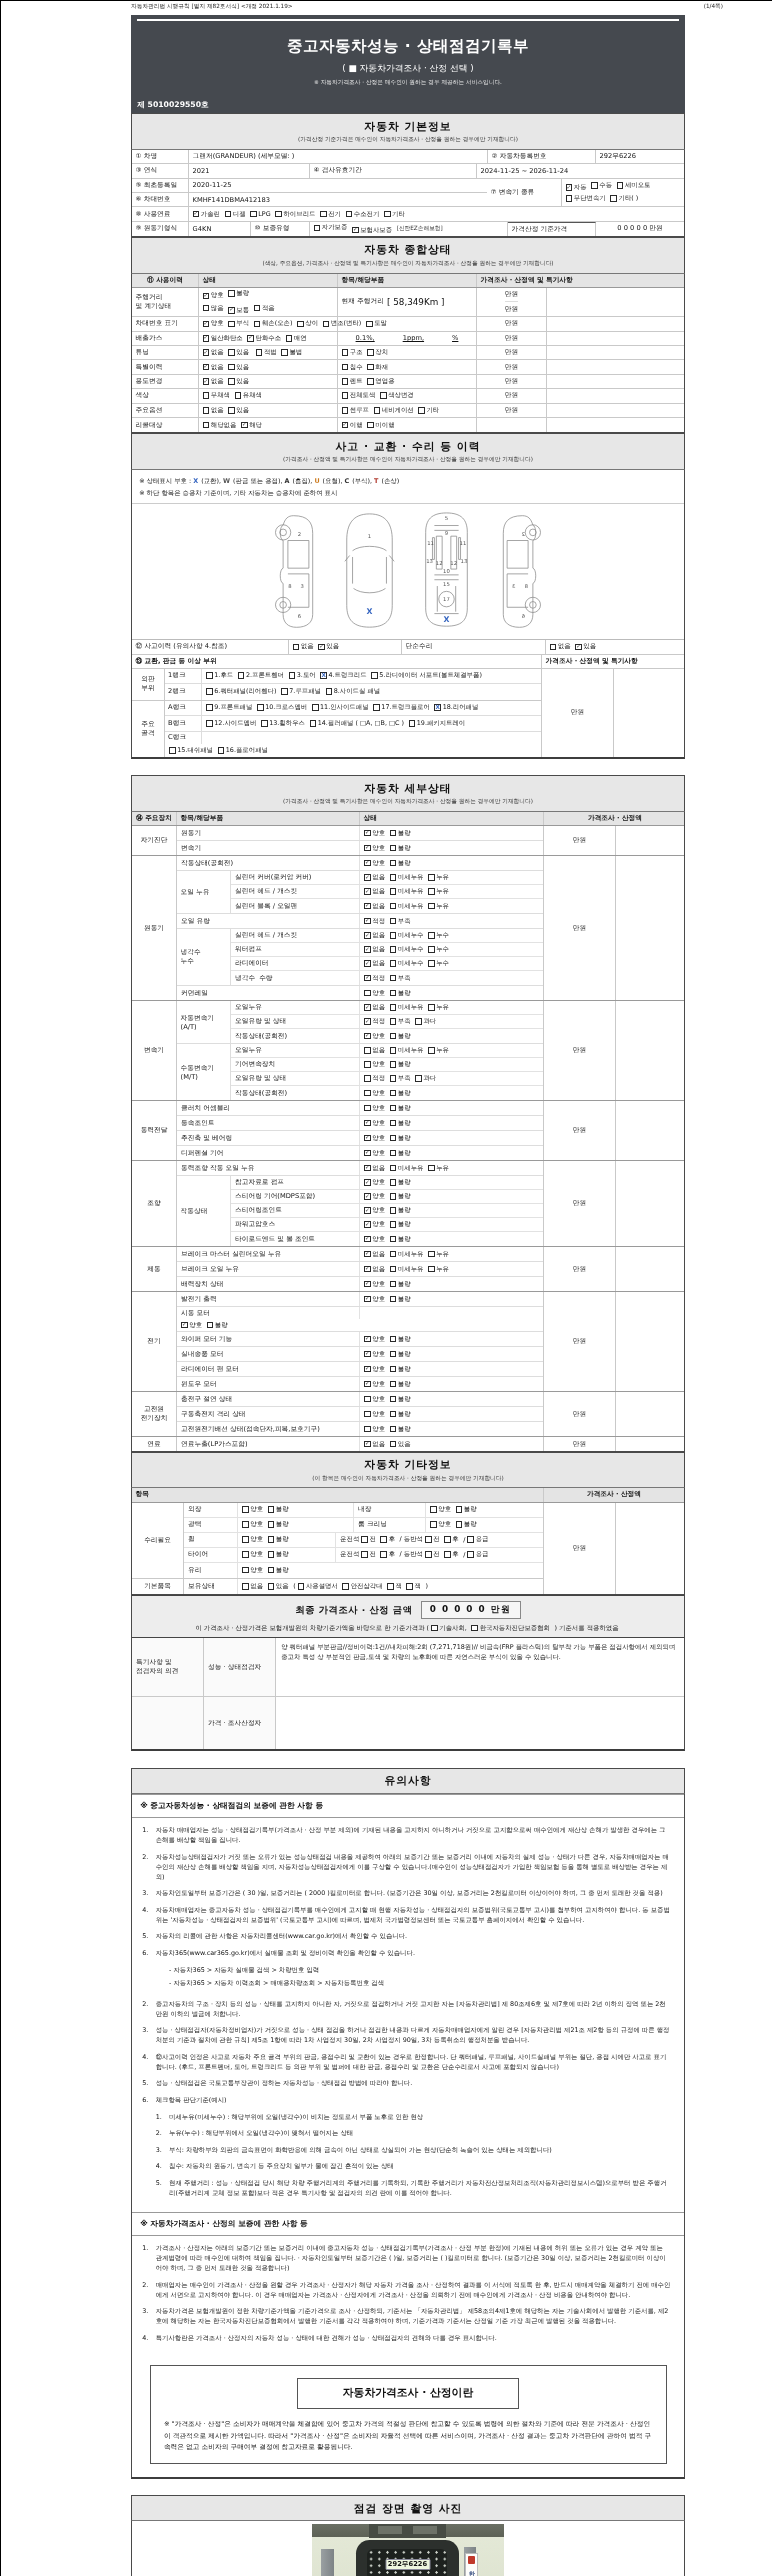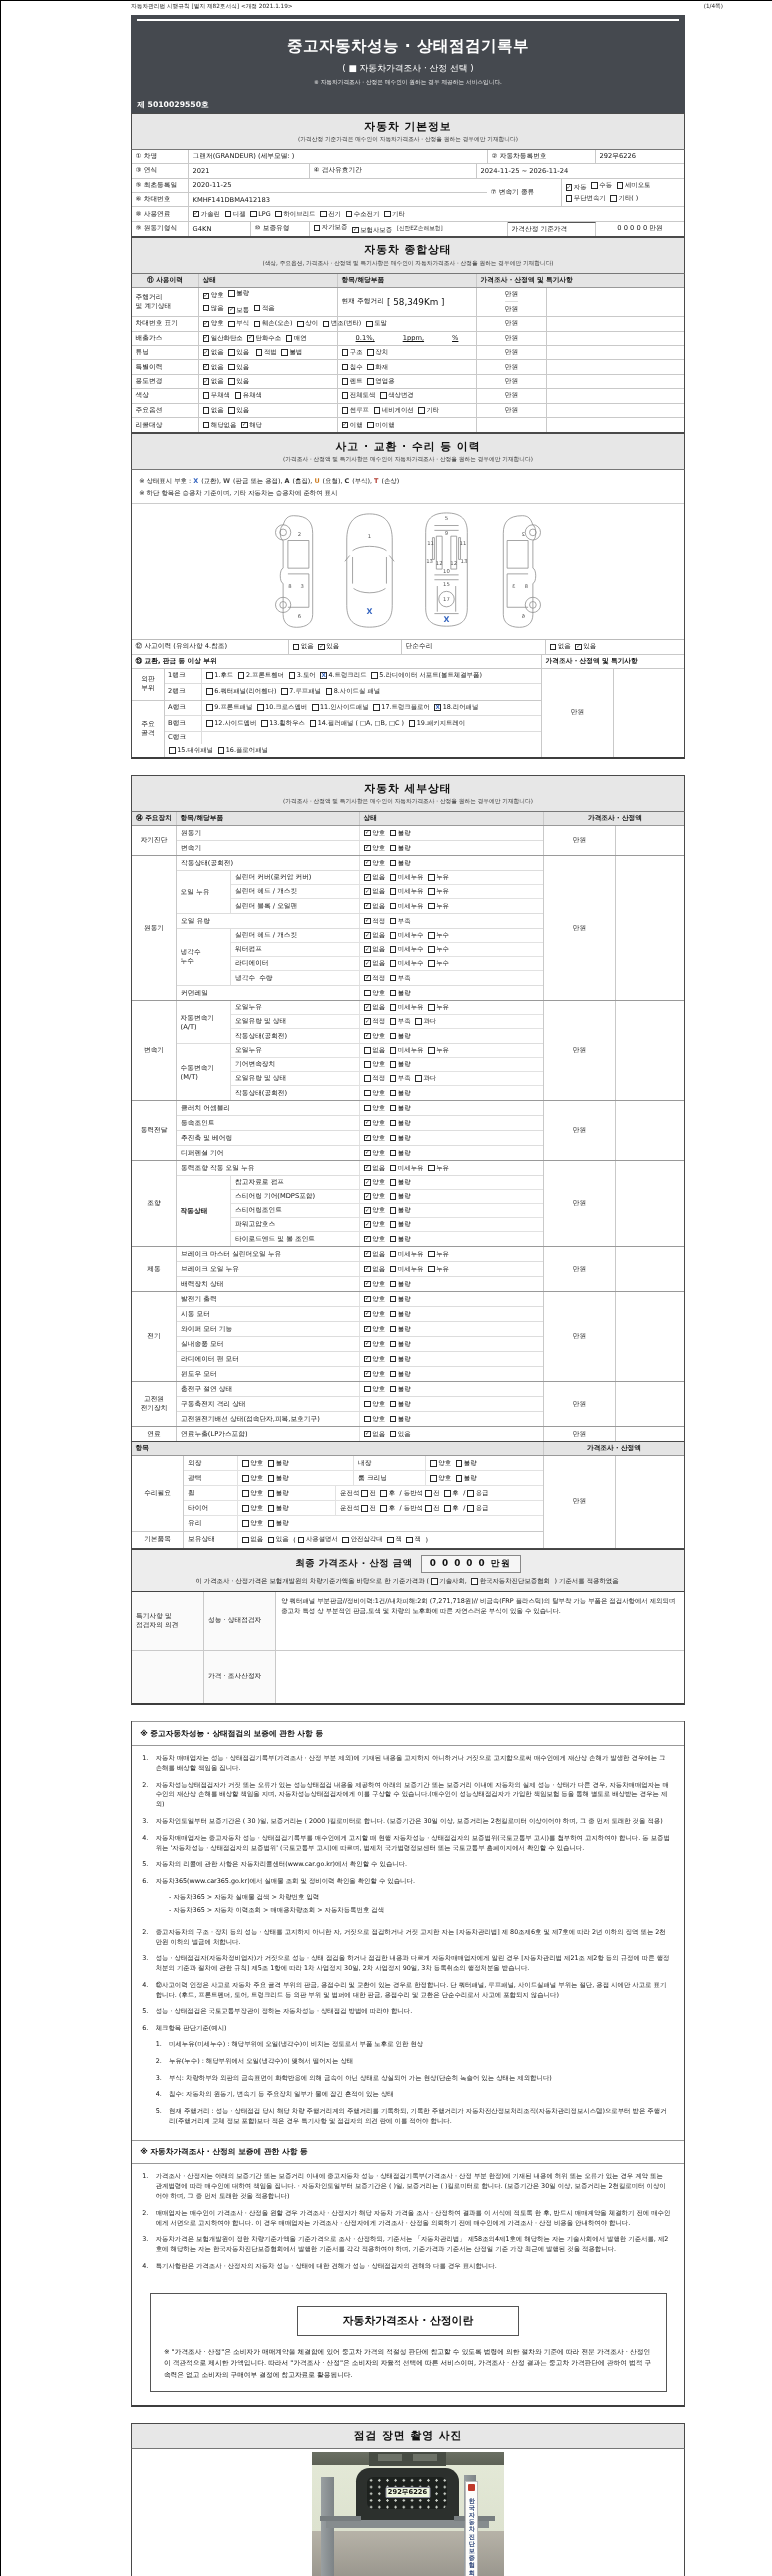--- a/index.html
+++ b/index.html
@@ -1154,21 +1154,21 @@
                       </span>
                       <span class="ckw">
                         <span class="ck"></span>
                         <span class="ckl">누유</span>
                       </span>
                     </div>
                   </div>
                 </div>
               </div>
               <div style="display: flex; border-bottom: none;">
-                <div class="pre" style="width: 54px; flex: 0 0 auto; border-right: 0.5px solid rgb(221, 221, 221); display: flex; align-items: center; padding: 1.5px 3.6px; font-weight: bold;">작동상태</div>
+                <div class="pre" style="width: 54px; flex: 0 0 auto; border-right: 0.5px solid rgb(221, 221, 221); display: flex; align-items: center; padding: 1.5px 3.6px;">작동상태</div>
                 <div style="flex: 1 1 0%;">
                   <div style="display: flex; min-height: 14px; border-bottom: 0.5px solid rgb(226, 226, 226);">
                     <div style="width: 129px; flex: 0 0 auto; border-right: 0.5px solid rgb(226, 226, 226); display: flex; align-items: center; padding: 1.5px 4.1px;">참고자료로 펌프</div>
                     <div style="flex: 1 1 0%; display: flex; align-items: center; padding: 1.5px 4.1px;">
                       <span class="ckw">
                         <span class="ck">✓</span>
                         <span class="ckl">양호</span>
                       </span>
                       <span class="ckw">
                         <span class="ck"></span>
@@ -1315,21 +1315,21 @@
                       <span class="ckw">
                         <span class="ck"></span>
                         <span class="ckl">불량</span>
                       </span>
                     </div>
                   </div>
                 </div>
               </div>
               <div style="display: flex; border-bottom: 0.5px solid rgb(221, 221, 221);">
                 <div style="flex: 1 1 0%;">
-                  <div style="display: flex; min-height: 14px; border-bottom: none;">
+                  <div style="display: flex; min-height: 14px; border-bottom: none; flex-direction: column;">
                     <div style="width: 183px; flex: 0 0 auto; border-right: 0.5px solid rgb(226, 226, 226); display: flex; align-items: center; padding: 1.5px 4.1px;">시동 모터</div>
                     <div style="flex: 1 1 0%; display: flex; align-items: center; padding: 1.5px 4.1px;">
                       <span class="ckw">
                         <span class="ck">✓</span>
                         <span class="ckl">양호</span>
                       </span>
                       <span class="ckw">
                         <span class="ck"></span>
                         <span class="ckl">불량</span>
                       </span>
@@ -1488,20 +1488,24 @@
                   </div>
                 </div>
               </div>
             </div>
             <div class="won" style="width: 72px; flex: 0 0 auto; border-right: 0.5px solid rgb(201, 201, 201); display: flex; align-items: center; justify-content: center;">만원</div>
             <div style="flex: 1 1 0%;"></div>
           </div>
         </div>
     </div>
 
+    <div class="band">
+      <div class="b-title">자동차 기타정보</div>
+      <div class="b-sub">(이 항목은 매수인이 자동차가격조사 · 산정을 원하는 경우에만 기재합니다)</div>
+    </div>
     <div class="box">
       <div class="thead">
         <div class="c" style="width:412px;flex:none">항목</div>
         <div class="c grow center">가격조사 · 산정액</div>
       </div>
       <div id="etc-body" style="display:flex">
           <div style="width: 412px; flex: 0 0 auto; border-right: 0.5px solid rgb(201, 201, 201);">
             <div style="display: flex; border-bottom: 0.5px solid rgb(201, 201, 201);">
               <div style="width: 52px; flex: 0 0 auto; border-right: 0.5px solid rgb(201, 201, 201); display: flex; align-items: center; justify-content: center;">수리필요</div>
               <div style="flex: 1 1 0%;">
@@ -1708,20 +1712,23 @@
         <div class="op-text">양 쿼터패널 부분판금//정비이력:1건//내차피해:2회 (7,271,718원)// 비금속(FRP 플라스틱)의 탈부착 가능 부품은 점검사항에서 제외되며 중고차 특성 상 부분적인 판금,도색 및 차량의 노후화에 따른 자연스러운 부식이 있을 수 있습니다.</div>
       </div>
       <div class="op-row" style="min-height:52px;border-bottom:none">
         <div class="op-glab"></div>
         <div class="op-slab pre">가격 · 조사산정자</div>
         <div class="op-text"></div>
       </div>
     </div>
     <div class="pgmark">(3/4쪽)</div>
 
+    <div class="band" style="border-top-width:1.5px">
+      <div class="b-title">유의사항</div>
+    </div>
     <div class="box thick">
       <div class="n-secband">※ 중고자동차성능 · 상태점검의 보증에 관한 사항 등</div>
       <div class="n-list" id="nlistA">
           <div class="n-item">
             <span class="num">1.</span>
             <span>자동차 매매업자는 성능 · 상태점검기록부(가격조사 · 산정 부분 제외)에 기재된 내용을 고지하지 아니하거나 거짓으로 고지함으로써 매수인에게 재산상 손해가 발생한 경우에는 그 손해를 배상할 책임을 집니다.</span>
           </div>
           <div class="n-item">
             <span class="num">2.</span>
             <span>자동차성능상태점검자가 거짓 또는 오류가 있는 성능상태점검 내용을 제공하여 아래의 보증기간 또는 보증거리 이내에 자동차의 실제 성능 · 상태가 다른 경우, 자동차매매업자는 매수인의 재산상 손해를 배상할 책임을 지며, 자동차성능상태점검자에게 이를 구상할 수 있습니다.(매수인이 성능상태점검자가 가입한 책임보험 등을 통해 별도로 배상받는 경우는 제외)</span>

